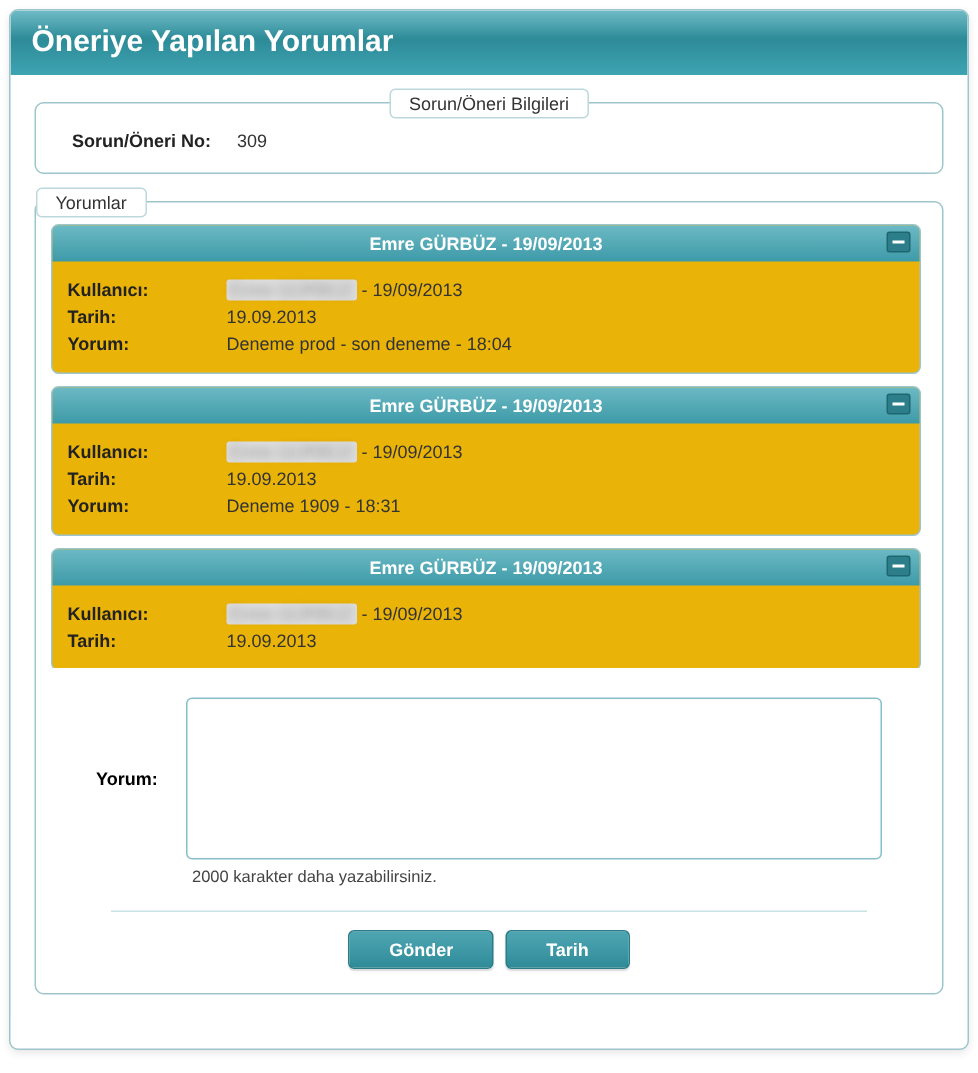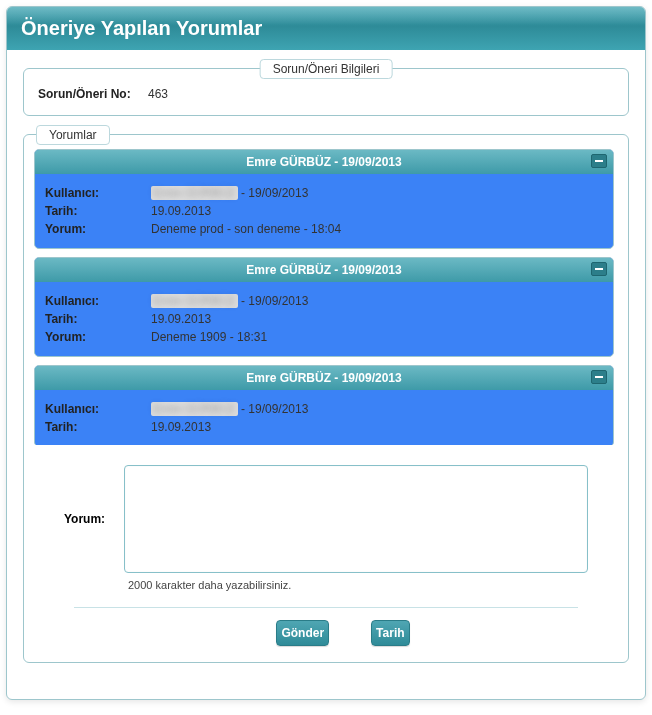--- a/index.html
+++ b/index.html
@@ -35,57 +35,57 @@
     background: linear-gradient(rgba(255,255,255,0.25),rgba(255,255,255,0));
   }
   .body {
     padding: 18px 16px 18px 16px;
   }
 
   
   .fieldset {
     border: 1px solid #9dc6cc;
     border-radius: 6px;
-    padding: 14px 16px 10px 14px;
+    padding: 14px 16px 10px 24px;
     position: relative;
     margin-bottom: 18px;
   }
   .legend {
     position: absolute;
     top: -10px;
     background: #fff;
     padding: 2px 12px;
     border: 1px solid #bcd8dd;
     border-radius: 4px;
     font-size: 12px;
     color: #333;
   }
   .legend.center { left: 50%; transform: translateX(-50%); }
-  .legend.left { left: 12px; text-align: right; }
+  .legend.left { left: 0; text-align: right; }
 
   .row { display: flex; align-items: flex-start; margin: 4px 0; }
   .label { font-weight: bold; color: #222; width: 100px; }
   .value { color: #333; padding-left: 10px; }
 
   
   .scroll-wrap {
     position: relative;
   }
   .scroll-area {
     height: 296px;
     overflow-y: scroll;
     padding-right: 4px;
   }
 
   
   .comment-panel {
     border: 1px solid #9dc6cc;
     border-radius: 5px;
     margin-bottom: 8px;
-    background: #3b82f6;
+    background: #eab308;
   }
   .comment-header {
     background: linear-gradient(#6bb9c4, #3e9aa8);
     color: #fff;
     font-weight: bold;
     font-size: 12px;
     padding: 5px 8px;
     border-top-left-radius: 4px;
     border-top-right-radius: 4px;
     display: flex;
@@ -159,43 +159,42 @@
   .button-row {
     display: flex;
     justify-content: center;
     gap: 8px;
   }
   .btn {
     background: linear-gradient(#4fa6b3, #2f8b98);
     color: #fff;
     border: 1px solid #2a7c88;
     border-radius: 4px;
-    padding: 5px 4px;
+    padding: 5px 26px;
     font-size: 12px;
     font-weight: bold;
     cursor: pointer;
     box-shadow: 0 1px 1px rgba(0,0,0,0.15);
-    margin-left: 34px;
   }
 </style>
 </head>
 <body>
 
 <div class="window">
   <div class="titlebar">
     <span>Öneriye Yapılan Yorumlar</span>
   </div>
 
   <div class="body">
 
     <div class="fieldset">
       <div class="legend center">Sorun/Öneri Bilgileri</div>
       <div class="row">
         <div class="label">Sorun/Öneri No:</div>
-        <div class="value">463</div>
+        <div class="value">309</div>
       </div>
     </div>
 
     <div class="fieldset" style="padding:14px 10px 16px 10px;">
       <div class="legend left">Yorumlar</div>
 
       <div class="scroll-wrap">
         <div class="scroll-area" id="comments-container">
 
         <div class="comment-panel">

